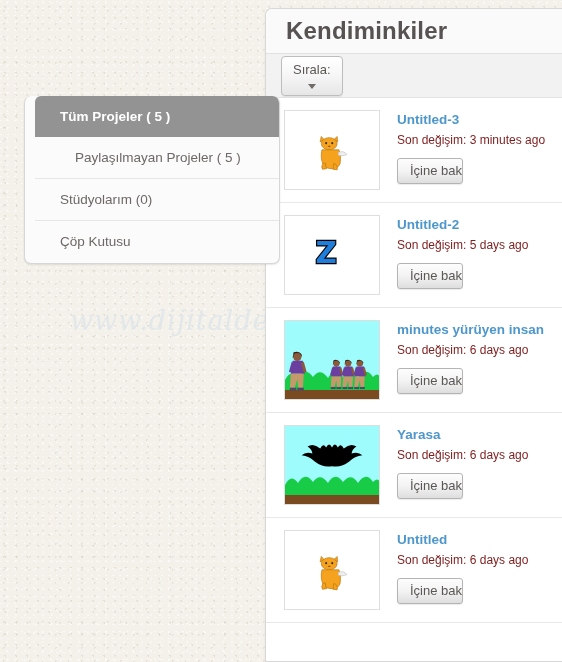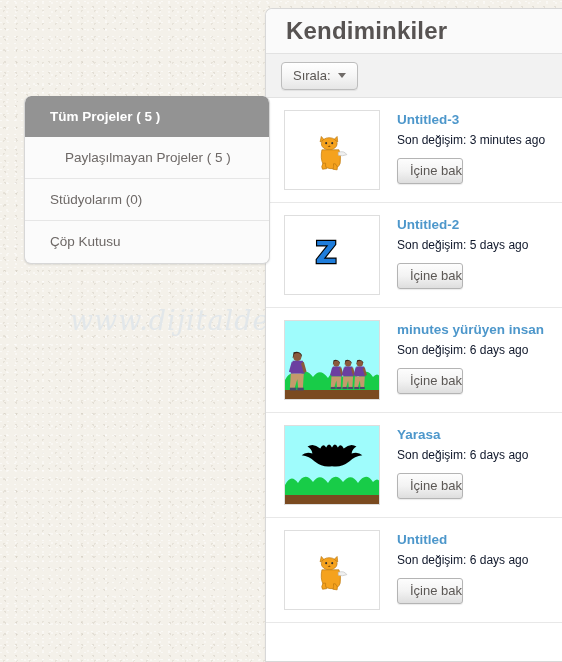--- a/index.html
+++ b/index.html
@@ -49,20 +49,21 @@
     left: 24px;
     top: 96px;
     width: 244px;
     z-index: 3;
     background: #fbfbfb;
     border: 1px solid #d7d7d7;
     border-top: none;
     border-radius: 7px 7px 7px 7px;
     box-shadow: 0 1px 2px rgba(0,0,0,.10);
     overflow: hidden;
+    padding-left: 10px;
   }
   .side-item {
     height: 42px;
     line-height: 42px;
     font-size: 13.5px;
     color: #6d6866;
     border-bottom: 1px solid #e6e6e6;
     box-sizing: border-box;
     white-space: nowrap;
     overflow: hidden;
@@ -127,20 +128,21 @@
     gap: 7px;
     background: linear-gradient(to bottom, #ffffff 0%, #f6f6f6 48%, #e6e6e6 100%);
     border: 1px solid #bdbdbd;
     border-radius: 4px;
     color: #5b5754;
     font-size: 13px;
     padding: 5px 11px 6px 11px;
     box-shadow: 0 1px 1px rgba(0,0,0,.07);
     cursor: pointer;
     white-space: nowrap;
+    flex-direction: column;
   }
   .caret {
     width: 0; height: 0;
     border-left: 4.5px solid transparent;
     border-right: 4.5px solid transparent;
     border-top: 5px solid #6f6b68;
     display: inline-block;
   }
 
   
@@ -169,21 +171,21 @@
     font-size: 13.5px;
     font-weight: bold;
     color: #4d97cb;
     cursor: pointer;
     display: block;
     margin-bottom: 6px;
     white-space: nowrap;
   }
   .proj-meta {
     font-size: 12px;
-    color: #0f172a;
+    color: #7f1d1d;
     margin-bottom: 11px;
     white-space: nowrap;
   }
   .btn-look {
     display: inline-block;
     background: linear-gradient(to bottom, #fdfdfd 0%, #f3f3f3 50%, #dedede 100%);
     border: 1px solid #b4b4b4;
     border-radius: 3px;
     color: #5b5754;
     font-size: 13px;

